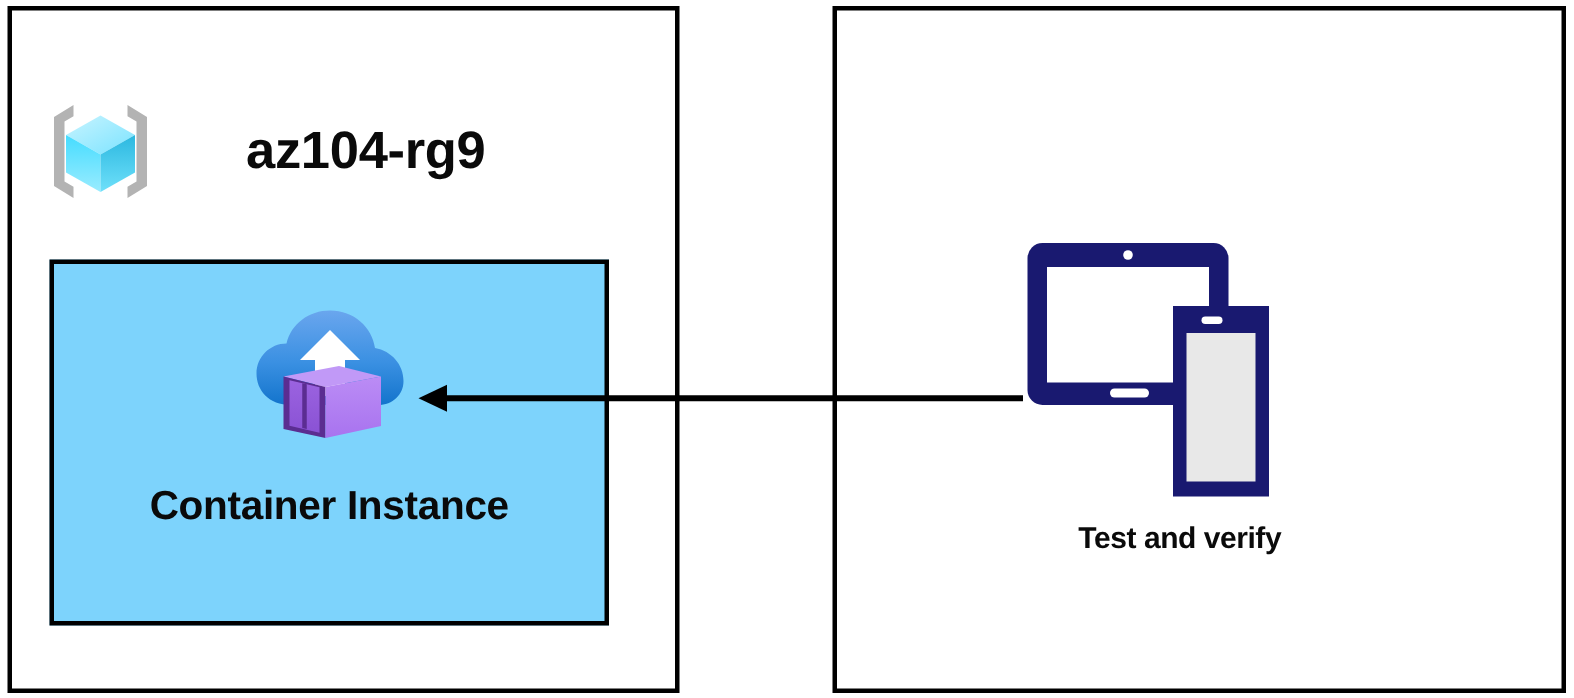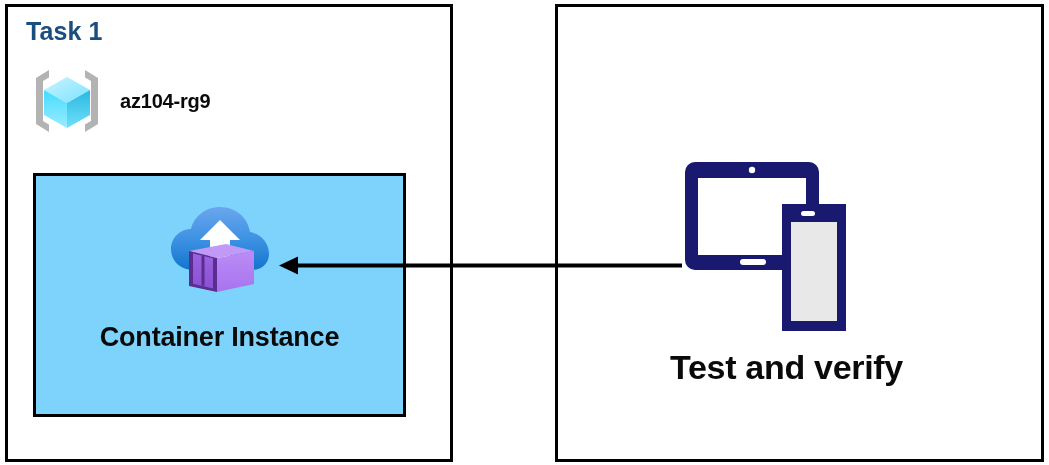--- a/index.html
+++ b/index.html
@@ -44,25 +44,26 @@
   #rg-row {
     position: absolute;
     left: 28px;
     top: 62px;
     display: flex;
     align-items: center;
     gap: 14px;
   }
   #rg-icon { width: 78px; height: 78px; display: block; }
   #rg-label {
-    font-size: 20px;
+    font-size: 35px;
     font-weight: bold;
     color: #0a0a0a;
     white-space: nowrap;
     letter-spacing: -0.2px;
+    margin-left: 44px;
   }
 
   
   #container-card {
     position: absolute;
     box-sizing: border-box;
     left: 33px;
     top: 173px;
     width: 373px;
     height: 244px;
@@ -98,21 +99,21 @@
     width: 192px;
     height: 178px;
     display: block;
   }
   #devices-label {
     position: absolute;
     left: 555px;
     top: 348px;
     width: 463px;
     text-align: center;
-    font-size: 34px;
+    font-size: 20px;
     font-weight: bold;
     color: #0a0a0a;
     letter-spacing: -0.3px;
   }
 
   
   #connector {
     position: absolute;
     left: 270px;
     top: 248px;
@@ -123,21 +124,20 @@
   }
 </style>
 </head>
 <body>
 
 <div id="canvas">
 
   
   <div class="panel" id="panel-task1"></div>
 
-  <div class="panel-title" id="title-task1">Task 1</div>
 
   
   <div id="rg-row">
     <span>
       <svg id="rg-icon" viewBox="0 0 78 78" xmlns="http://www.w3.org/2000/svg">
         <defs>
           <linearGradient id="cubeTop" x1="0" y1="0" x2="1" y2="1">
             <stop offset="0%" stop-color="#c8f4ff"></stop>
             <stop offset="100%" stop-color="#7ae3ff"></stop>
           </linearGradient>

